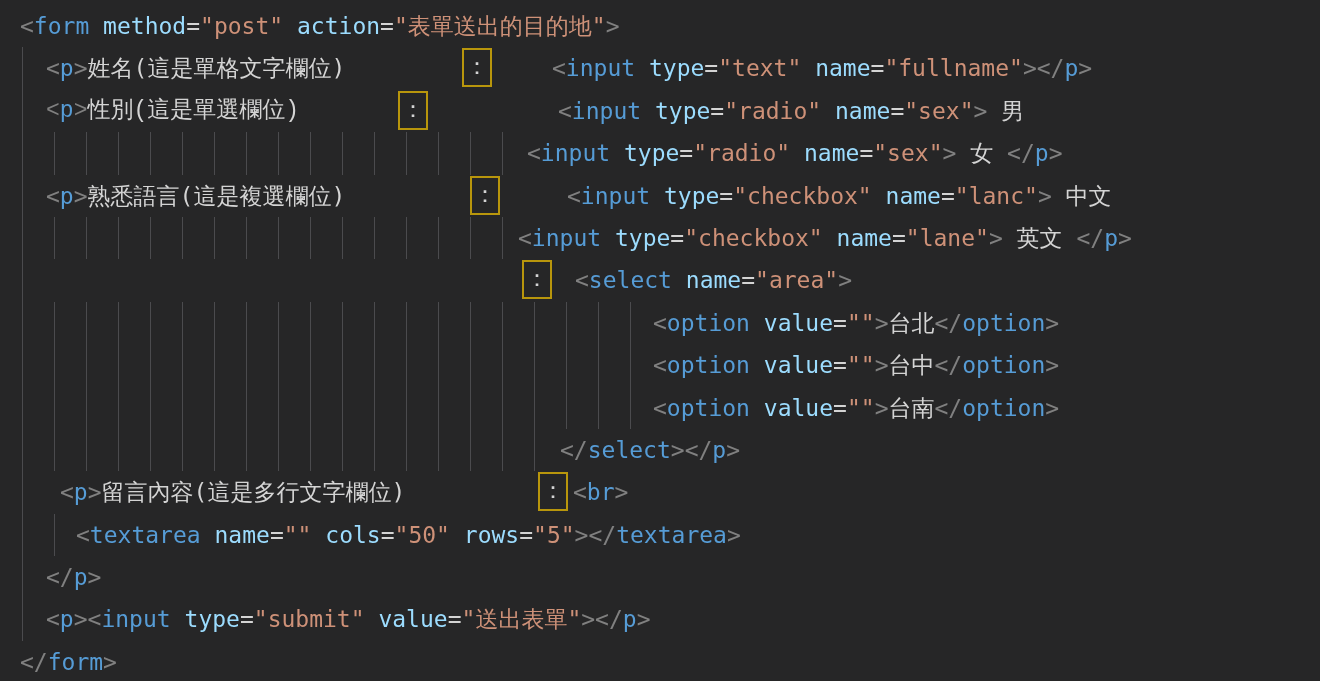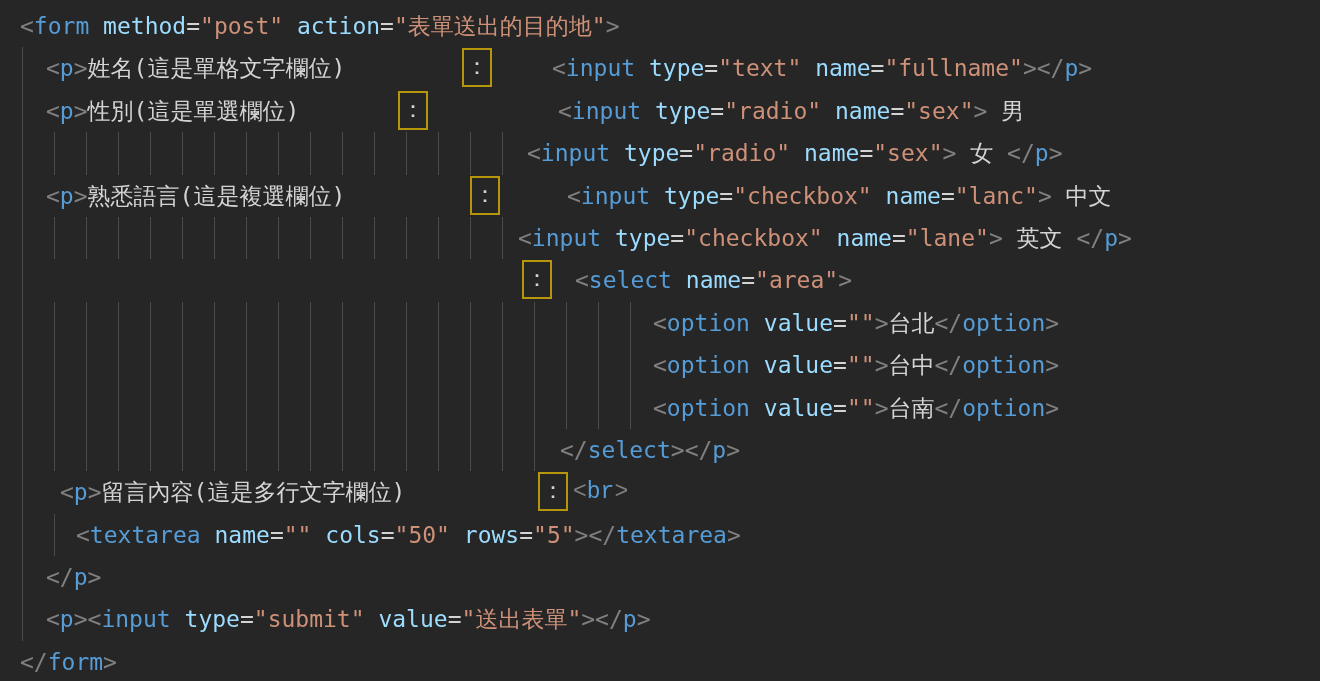--- a/index.html
+++ b/index.html
@@ -46,21 +46,21 @@
       <span class="chunk" style="left: 20px;"><span class="tk-p">&lt;</span><span class="tk-t">form</span><span class="tk-x"> </span><span class="tk-a">method</span><span class="tk-x">=</span><span class="tk-s">"post"</span><span class="tk-x"> </span><span class="tk-a">action</span><span class="tk-x">=</span><span class="tk-s">"表單送出的目的地"</span><span class="tk-p">&gt;</span></span>
     </div>
     <div class="line">
       <span class="guides" style="width: 2px;"></span>
       <span class="chunk" style="left: 46px; text-align: center;"><span class="tk-p">&lt;</span><span class="tk-t">p</span><span class="tk-p">&gt;</span><span class="tk-x">姓名(這是單格文字欄位)</span></span>
       <span class="chunk" style="left: 462px;"><span class="tk-b">：</span></span>
       <span class="chunk" style="left: 552px;"><span class="tk-p">&lt;</span><span class="tk-t">input</span><span class="tk-x"> </span><span class="tk-a">type</span><span class="tk-x">=</span><span class="tk-s">"text"</span><span class="tk-x"> </span><span class="tk-a">name</span><span class="tk-x">=</span><span class="tk-s">"fullname"</span><span class="tk-p">&gt;&lt;/</span><span class="tk-t">p</span><span class="tk-p">&gt;</span></span>
     </div>
     <div class="line">
       <span class="guides" style="width: 2px;"></span>
-      <span class="chunk" style="left: 46px;"><span class="tk-p">&lt;</span><span class="tk-t">p</span><span class="tk-p">&gt;</span><span class="tk-x">性別(這是單選欄位)</span></span>
+      <span class="chunk" style="left: 46px; font-family: Liberation Mono, monospace;"><span class="tk-p">&lt;</span><span class="tk-t">p</span><span class="tk-p">&gt;</span><span class="tk-x">性別(這是單選欄位)</span></span>
       <span class="chunk" style="left: 398px;"><span class="tk-b">：</span></span>
       <span class="chunk" style="left: 558px;"><span class="tk-p">&lt;</span><span class="tk-t">input</span><span class="tk-x"> </span><span class="tk-a">type</span><span class="tk-x">=</span><span class="tk-s">"radio"</span><span class="tk-x"> </span><span class="tk-a">name</span><span class="tk-x">=</span><span class="tk-s">"sex"</span><span class="tk-p">&gt;</span><span class="tk-x"> 男</span></span>
     </div>
     <div class="line">
       <span class="guides" style="width: 482px;"></span>
       <span class="chunk" style="left: 527px;"><span class="tk-p">&lt;</span><span class="tk-t">input</span><span class="tk-x"> </span><span class="tk-a">type</span><span class="tk-x">=</span><span class="tk-s">"radio"</span><span class="tk-x"> </span><span class="tk-a">name</span><span class="tk-x">=</span><span class="tk-s">"sex"</span><span class="tk-p">&gt;</span><span class="tk-x"> 女 </span><span class="tk-p">&lt;/</span><span class="tk-t">p</span><span class="tk-p">&gt;</span></span>
     </div>
     <div class="line">
       <span class="guides" style="width: 2px;"></span>
       <span class="chunk" style="left: 46px;"><span class="tk-p">&lt;</span><span class="tk-t">p</span><span class="tk-p">&gt;</span><span class="tk-x">熟悉語言(這是複選欄位)</span></span>
@@ -89,21 +89,21 @@
       <span class="chunk" style="left: 653px;"><span class="tk-p">&lt;</span><span class="tk-t">option</span><span class="tk-x"> </span><span class="tk-a">value</span><span class="tk-x">=</span><span class="tk-s">""</span><span class="tk-p">&gt;</span><span class="tk-x">台南</span><span class="tk-p">&lt;/</span><span class="tk-t">option</span><span class="tk-p">&gt;</span></span>
     </div>
     <div class="line">
       <span class="guides" style="width: 514px;"></span>
       <span class="chunk" style="left: 560px;"><span class="tk-p">&lt;/</span><span class="tk-t">select</span><span class="tk-p">&gt;&lt;/</span><span class="tk-t">p</span><span class="tk-p">&gt;</span></span>
     </div>
     <div class="line">
       <span class="guides" style="width: 2px;"></span>
       <span class="chunk" style="left: 60px;"><span class="tk-p">&lt;</span><span class="tk-t">p</span><span class="tk-p">&gt;</span><span class="tk-x">留言內容(這是多行文字欄位)</span></span>
       <span class="chunk" style="left: 538px;"><span class="tk-b">：</span></span>
-      <span class="chunk" style="left: 573px; font-family: Liberation Mono, monospace;"><span class="tk-p">&lt;</span><span class="tk-t">br</span><span class="tk-p">&gt;</span></span>
+      <span class="chunk" style="left: 573px;"><span class="tk-p">&lt;</span><span class="tk-t">br</span><span class="tk-p">&gt;</span></span>
     </div>
     <div class="line">
       <span class="guides" style="width: 34px;"></span>
       <span class="chunk" style="left: 76px;"><span class="tk-p">&lt;</span><span class="tk-t">textarea</span><span class="tk-x"> </span><span class="tk-a">name</span><span class="tk-x">=</span><span class="tk-s">""</span><span class="tk-x"> </span><span class="tk-a">cols</span><span class="tk-x">=</span><span class="tk-s">"50"</span><span class="tk-x"> </span><span class="tk-a">rows</span><span class="tk-x">=</span><span class="tk-s">"5"</span><span class="tk-p">&gt;&lt;/</span><span class="tk-t">textarea</span><span class="tk-p">&gt;</span></span>
     </div>
     <div class="line">
       <span class="guides" style="width: 2px;"></span>
       <span class="chunk" style="left: 46px;"><span class="tk-p">&lt;/</span><span class="tk-t">p</span><span class="tk-p">&gt;</span></span>
     </div>
     <div class="line">

